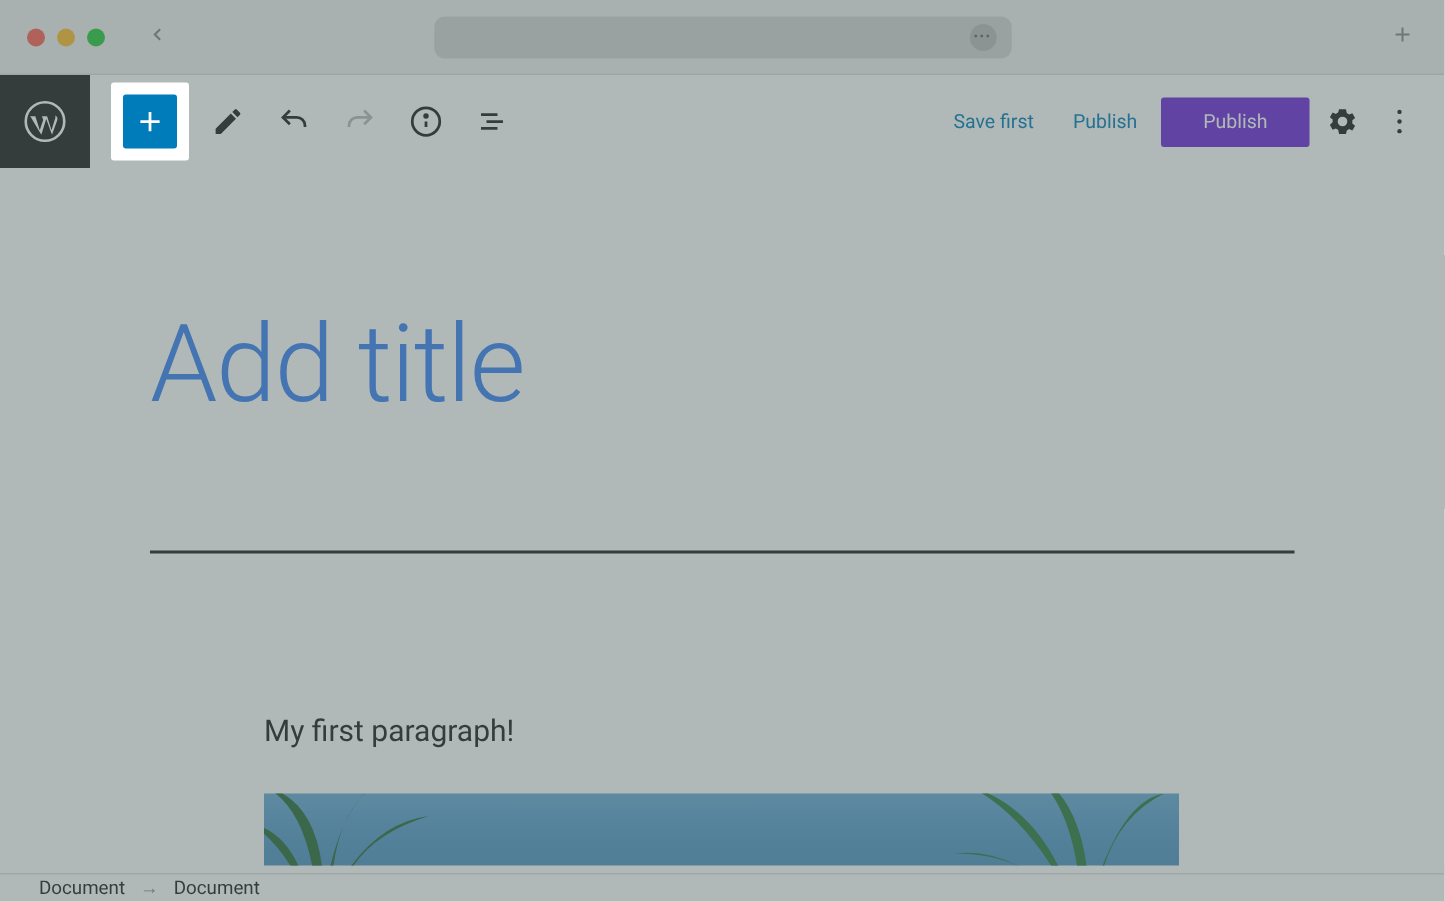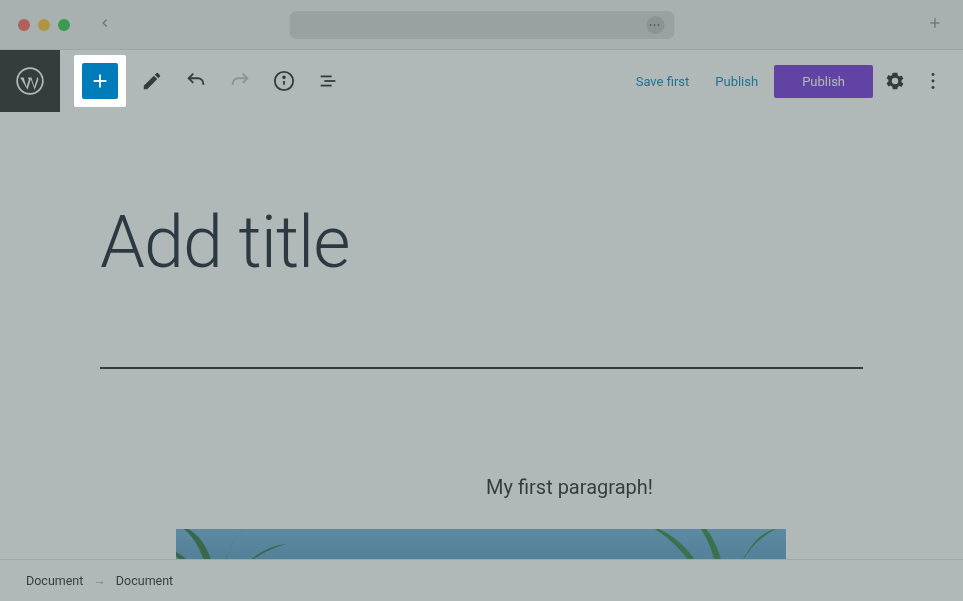--- a/index.html
+++ b/index.html
@@ -81,44 +81,44 @@
   }
   .gear, .kebab { width:32px; display:flex;align-items:center;justify-content:center;color:#1e1e1e; }
 
   
   .content {
     position: absolute; top: 112px; left:0; right:0; bottom:24px;
     background: #fff; overflow: hidden;
   }
   .title-input {
     margin: 88px 100px 18px 100px;
-    font-size: 72px; font-weight: 300; color: #0f172a;
+    font-size: 72px; font-weight: 300; color: #3b82f6;
     letter-spacing: -1px;
   }
   .hr-line {
     margin: 82px 100px 0 100px;
     border: none; border-top: 2px solid #1e1e1e;
   }
   .paragraph {
     margin: 106px 0 0 176px;
-    font-size: 20px; color: #1e1e1e; text-align: center;
+    font-size: 20px; color: #1e1e1e;
   }
   .image-block {
     margin: 30px 0 0 176px;
     width: 610px; height: 60px;
     background: linear-gradient(180deg, #6aa9d8 0%, #5a9bcc 40%, #4e8fc0 100%);
     position: relative; overflow: hidden;
   }
   .palm { position:absolute; }
   .palm svg { display:block; }
 
   
   .footer {
     position: absolute; left:0; right:0; bottom:0;
-    height: 42px; background:#fff; border-top:1px solid #e0e0e0;
+    height: 19px; background:#fff; border-top:1px solid #e0e0e0;
     display: flex; align-items: center; padding: 0 26px;
     font-size: 12.5px; color: #1e1e1e; gap: 10px;
   }
   .footer .arrow { color:#888; }
 </style>
 </head>
 <body>
 
 <div class="mac-titlebar">
   <div class="traffic-lights">

